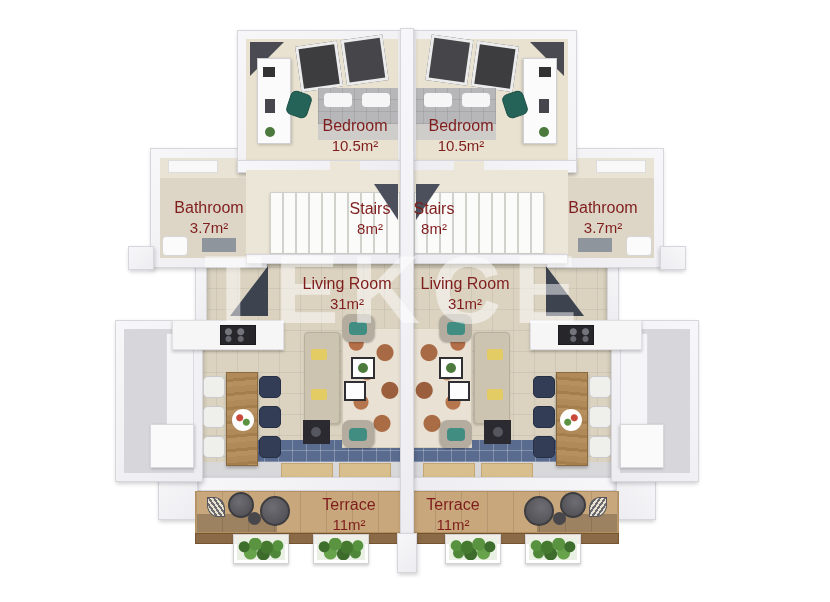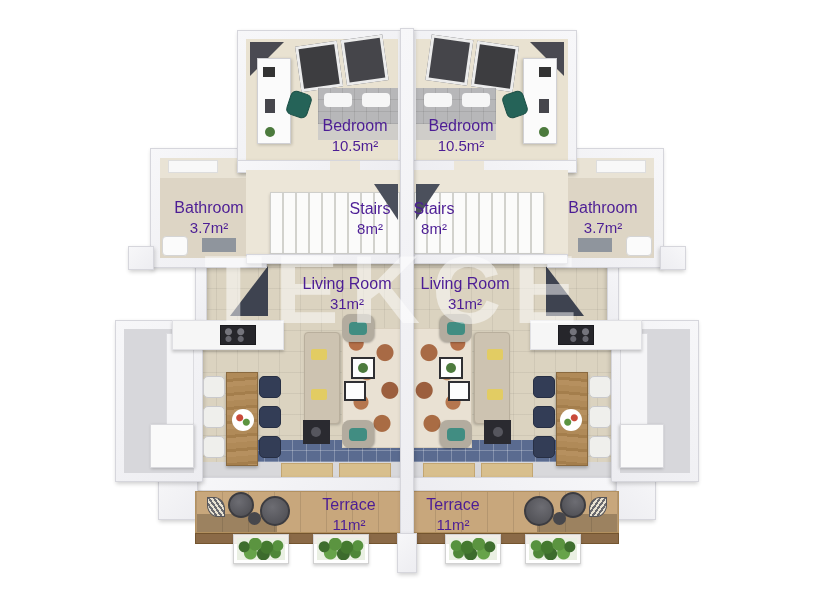--- a/index.html
+++ b/index.html
@@ -49,21 +49,21 @@
   .wood{background:repeating-linear-gradient(175deg,#b08a58 0 6px,#a47e4c 6px 9px,#b6905f 9px 14px),
      #ad8753;border:1px solid #8a6a40;box-shadow:0 2px 3px rgba(0,0,0,.25);}
   .stove{background:
      radial-gradient(circle at 22% 32%,#74747c 3px,transparent 4px),
      radial-gradient(circle at 58% 32%,#74747c 3px,transparent 4px),
      radial-gradient(circle at 22% 72%,#66666e 2.5px,transparent 3.5px),
      radial-gradient(circle at 58% 72%,#66666e 2.5px,transparent 3.5px),
      #26262b;border:1px solid #1b1b1f;}
   .ochair{background:radial-gradient(circle at 40% 35%,#6d6d73,#4a4a4f);border:2px solid #3c3c41;border-radius:50%;}
   .fan{background:repeating-linear-gradient(55deg,#e8e2d2 0 2px,#6a6a6f 2px 4px);border-radius:0 60% 0 60%;border:1px solid #55555a;}
-  .lblwrap .lbl{position:absolute;width:112px;text-align:center;color:#4c1d95;
+  .lblwrap .lbl{position:absolute;width:112px;text-align:center;color:#7f1d1d;
      font-size:16px;line-height:20px;}
   .lbl .l2{font-size:15px;}
   .watermark{position:absolute;left:204px;top:242px;z-index:40;font-size:96px;font-weight:bold;
      color:rgba(255,255,255,.5);letter-spacing:12px;line-height:1;pointer-events:none;}
   .lblwrap{position:absolute;inset:0;z-index:50;}
   .divider{z-index:30;}
   .pg{position:absolute;box-sizing:border-box;}
 </style>
 </head>
 <body>

